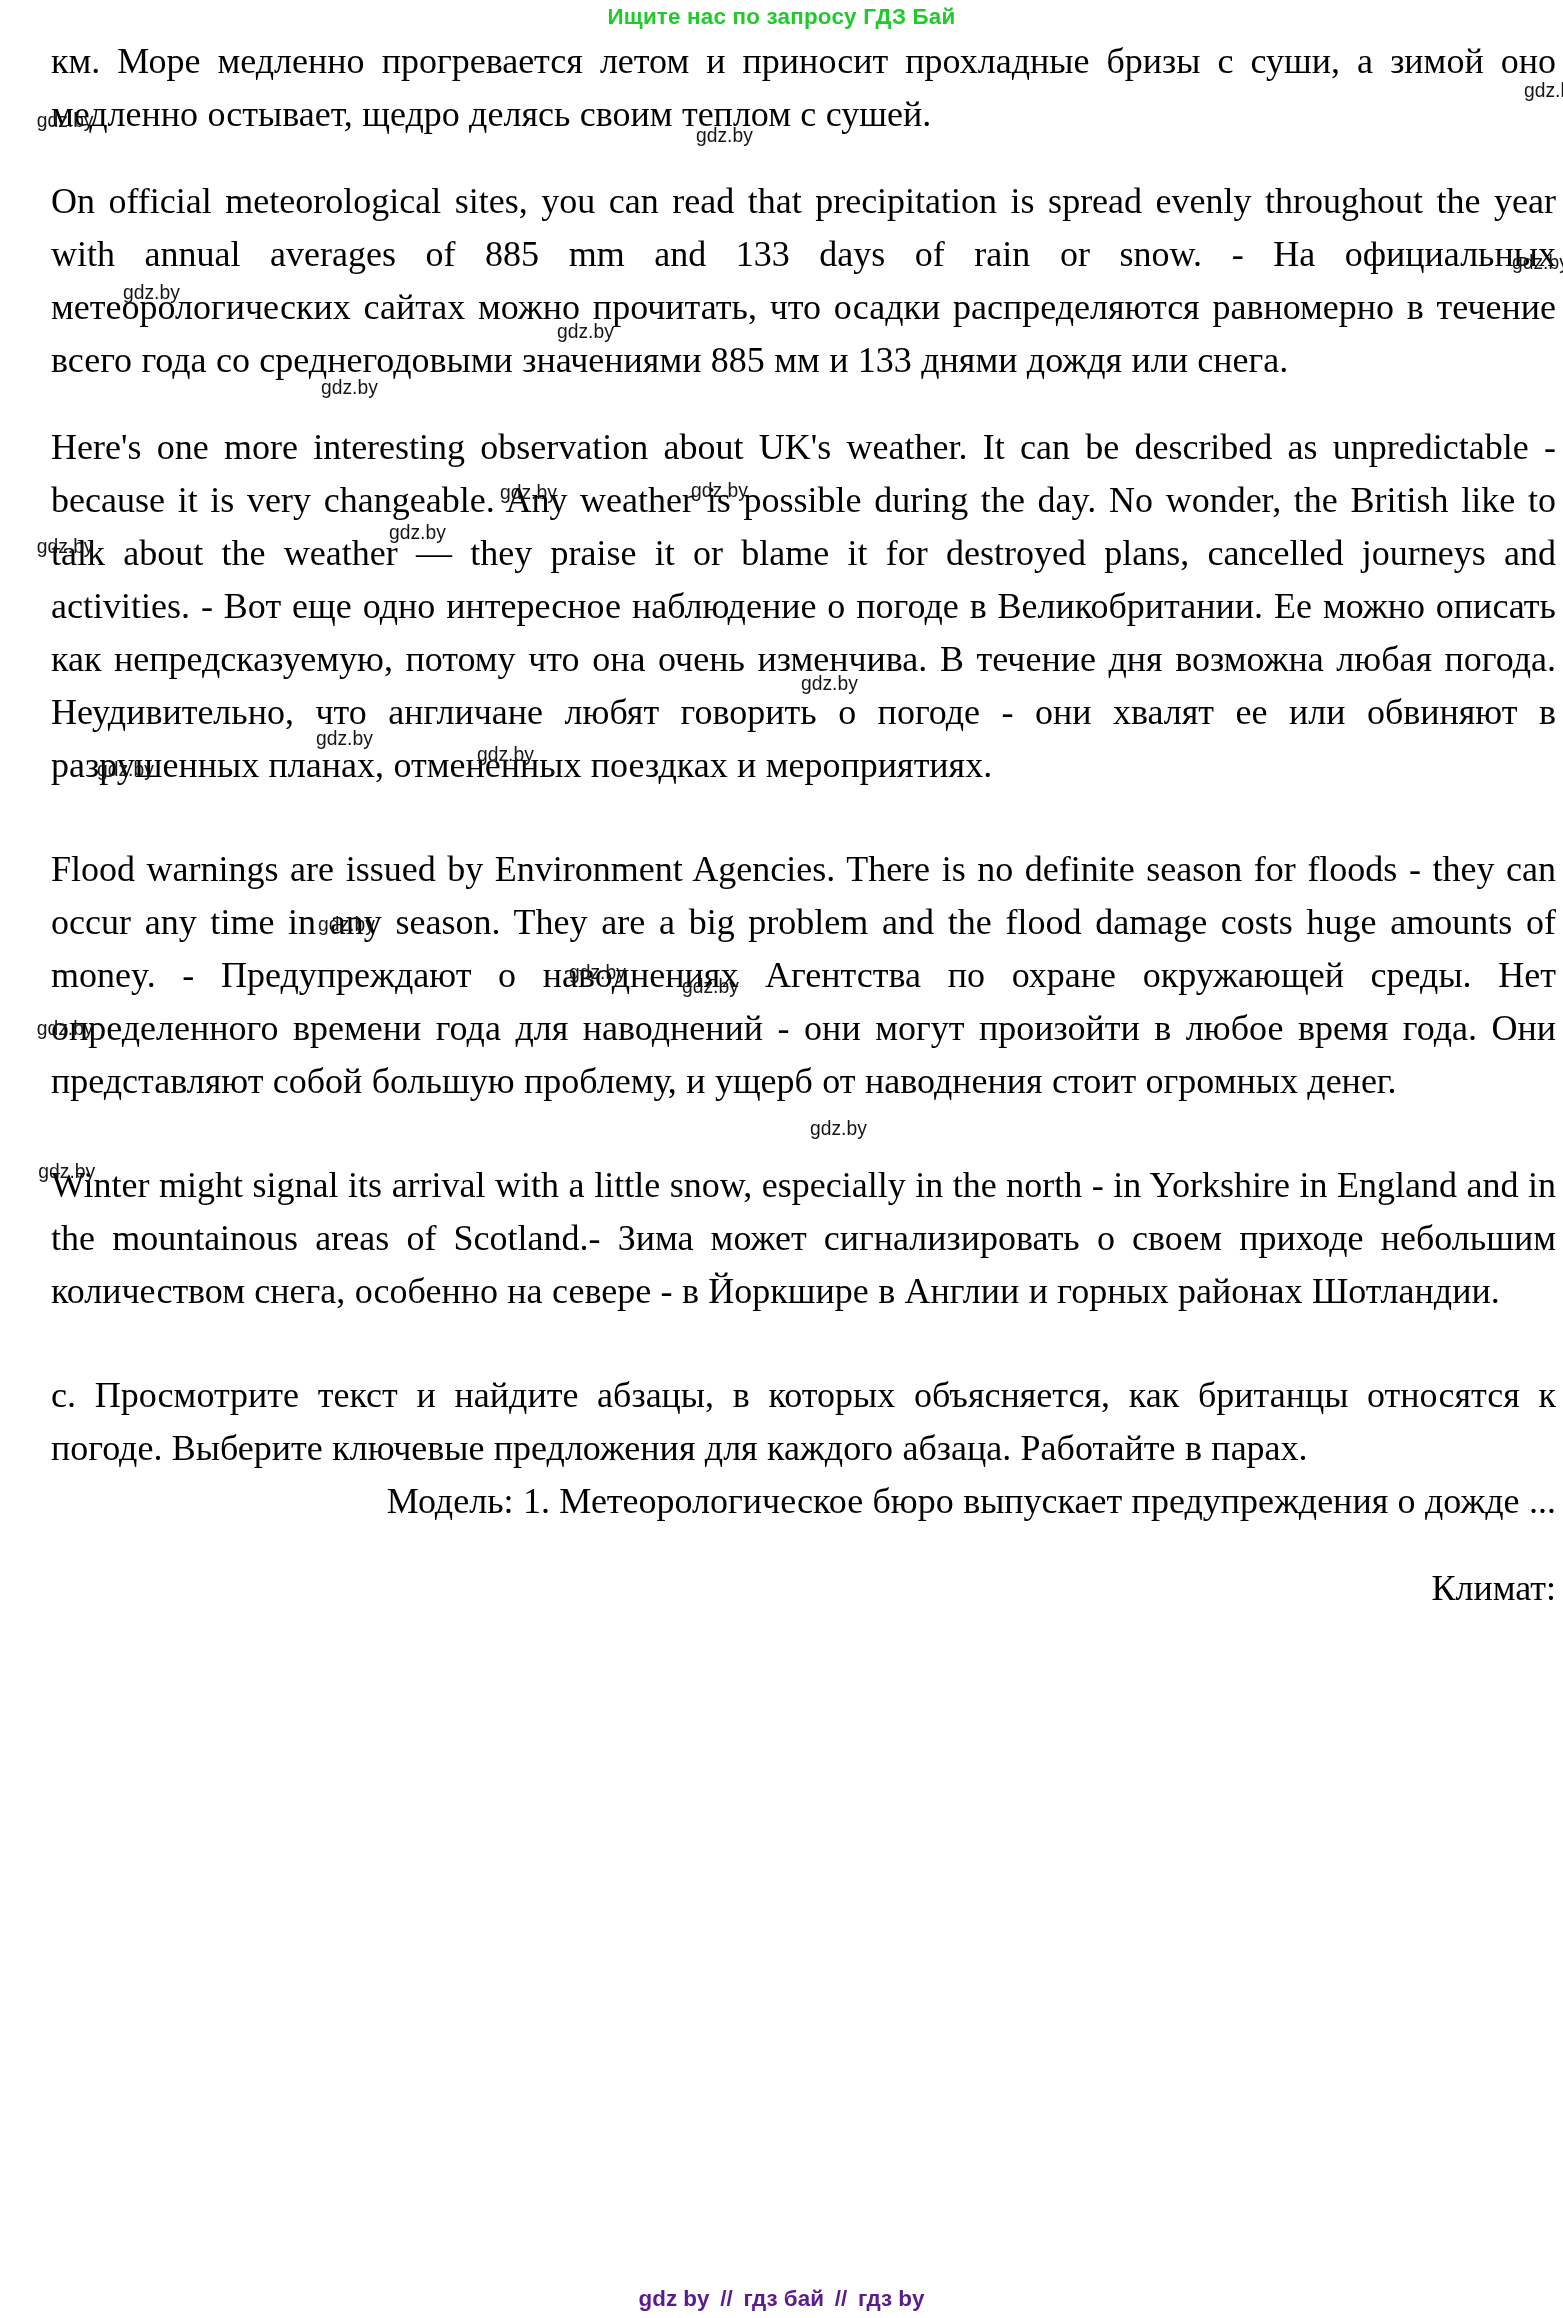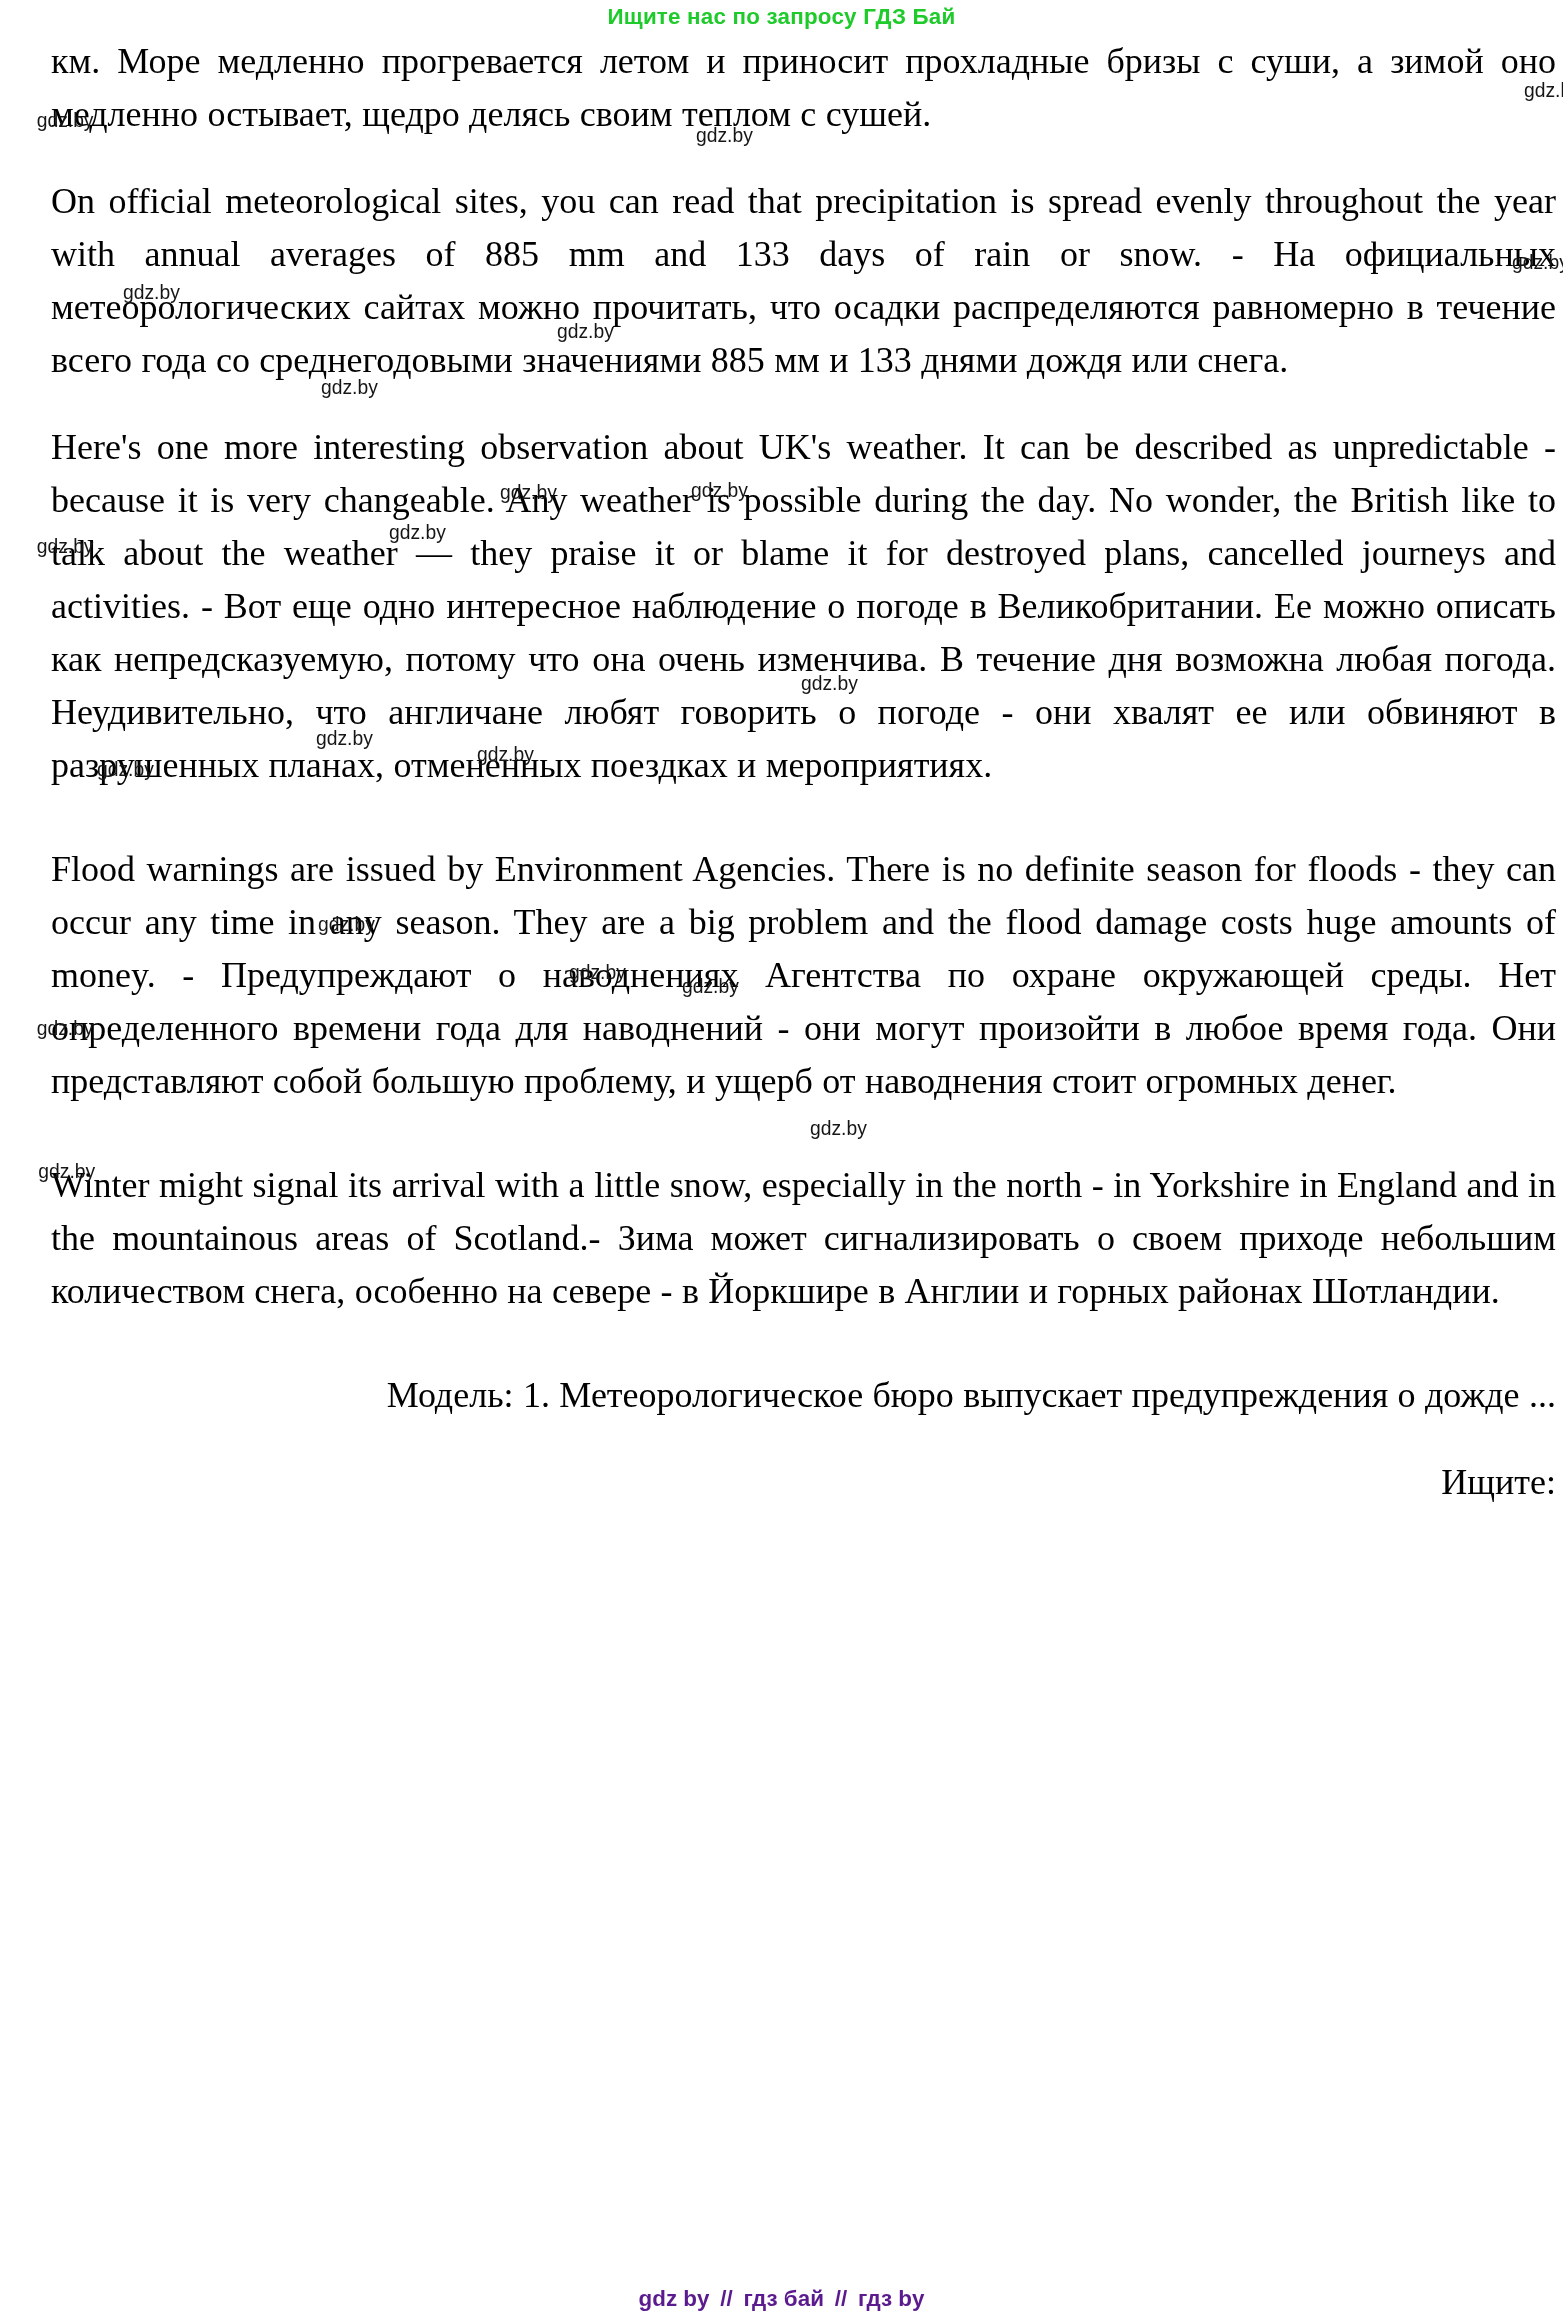--- a/index.html
+++ b/index.html
@@ -113,26 +113,27 @@
     <div class="gap-lg"></div>
 
     <p class="para">Flood warnings are issued by Environment Agencies. There is no definite season for floods - they can occur any time in any season. They are a big problem and the flood damage costs huge amounts of money. - Предупреждают о наводнениях Агентства по охране окружающей среды. Нет определенного времени года для наводнений - они могут произойти в любое время года. Они представляют собой большую проблему, и ущерб от наводнения стоит огромных денег.</p>
 
     <div class="gap-lg"></div>
 
     <p class="para">Winter might signal its arrival with a little snow, especially in the north - in Yorkshire in England and in the mountainous areas of Scotland.- Зима может сигнализировать о своем приходе небольшим количеством снега, особенно на севере - в Йоркшире в Англии и горных районах Шотландии.</p>
 
     <div class="gap-lg"></div>
 
+    <p class="para">c. Просмотрите текст и найдите абзацы, в которых объясняется, как британцы относятся к погоде. Выберите ключевые предложения для каждого абзаца. Работайте в парах.</p>
 
     <p class="para nojust">Модель: 1. Метеорологическое бюро выпускает предупреждения о дожде ...</p>
 
     <div class="gap-md"></div>
 
-    <p class="para nojust">Ищите:</p>
+    <p class="para nojust">Климат:</p>
 
     <div class="gap-md"></div>
 
 
 
   </div>
 
   <div id="watermark-layer" style="position: absolute; left: 29px; top: 35px; width: 1505px; height: 2160px;">
       <span class="wm" style="left: 1495px; top: 46px;">gdz.by</span>
       <span class="wm" style="left: 7.7px; top: 76px;">gdz.by</span>

